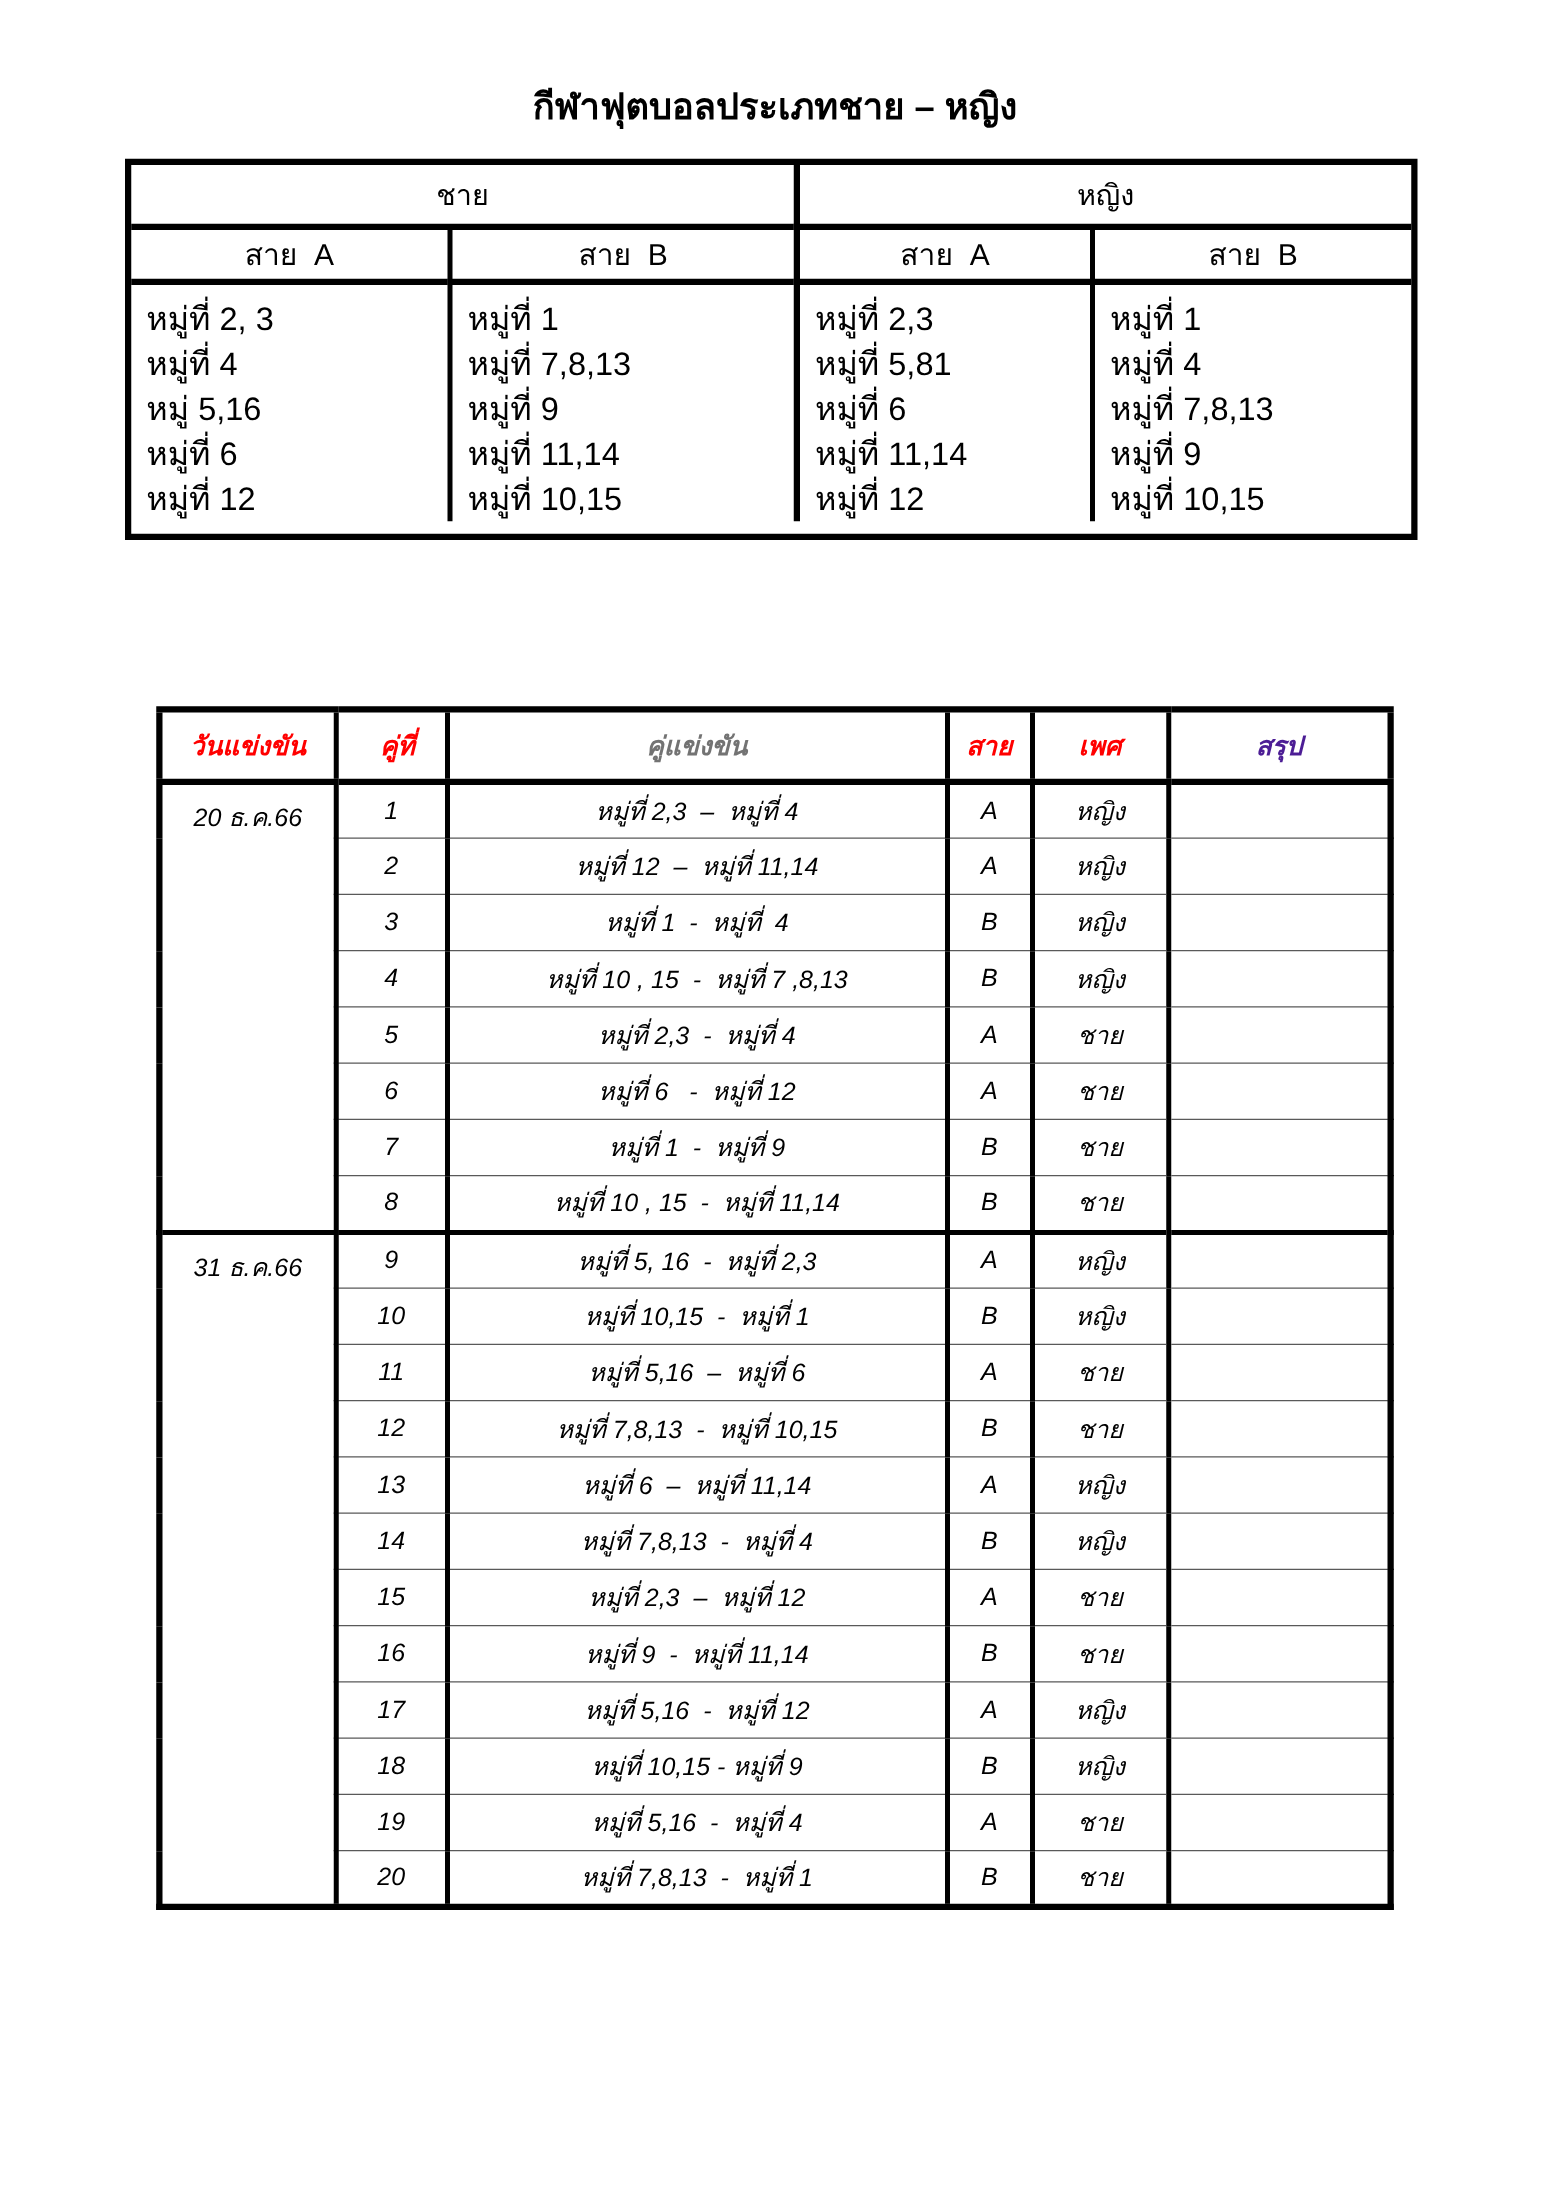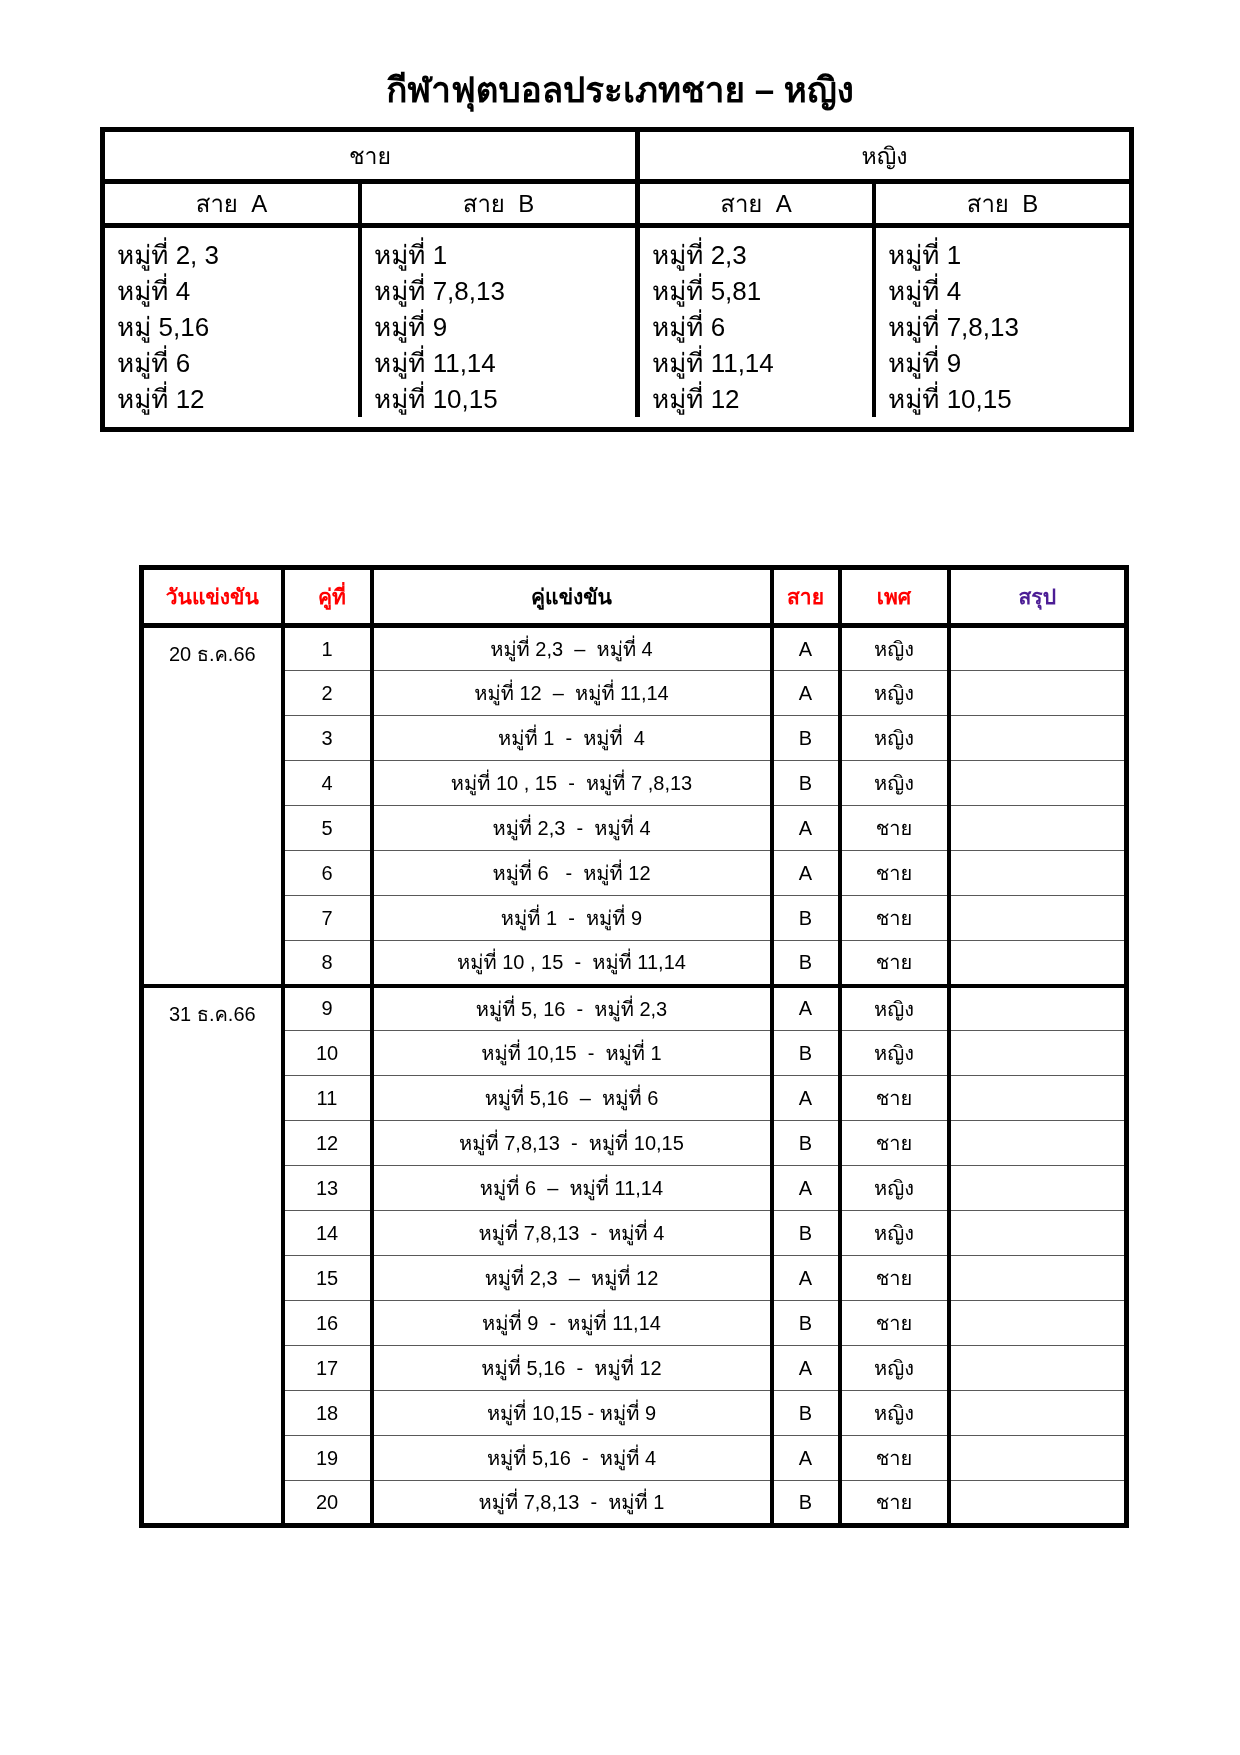--- a/index.html
+++ b/index.html
@@ -10,21 +10,21 @@
     font-family: "Liberation Sans", sans-serif;
     color: #000;
   }
 
   
   .doc-title {
     position: absolute;
     top: 62px; left: 0;
     width: 1240px;
     text-align: center;
-    font-size: 35px;
+    font-size: 29px;
     font-weight: bold;
     white-space: pre;
   }
 
   
   .group-table {
     position: absolute;
     left: 100px; top: 127px;
     width: 1034px; height: 305px;
     border: 5px solid #000;
@@ -61,21 +61,21 @@
     padding: 9px 6px 0 12px;
     font-size: 26px;
   }
   .team-col.bl4 { border-left: 4px solid #000; }
   .team-col.bl5 { border-left: 5px solid #000; }
   .team-line { line-height: 36px; white-space: pre; }
 
   
   .schedule-wrap {
     position: absolute;
-    left: 139px; top: 565px;
+    left: 125px; top: 565px; font-style: italic;
   }
   table.schedule {
     border-collapse: collapse;
     table-layout: fixed;
     width: 985px;
   }
   table.schedule th, table.schedule td {
     box-sizing: border-box;
     overflow: hidden;
     white-space: pre;
@@ -157,21 +157,21 @@
         <col style="width:89px">
         <col style="width:400px">
       <col style="width:68px">
         <col style="width:109px">
         <col style="width:178px">
     </colgroup>
     <thead>
       <tr id="schedule-head-row">
           <th style="color: rgb(255, 0, 0);">วันแข่งขัน</th>
           <th style="color: rgb(255, 0, 0); padding-left: 11px;">คู่ที่</th>
-          <th style="color: #000000;">คู่แข่งขัน</th>
+          <th style="color: #737373;">คู่แข่งขัน</th>
           <th style="color: rgb(255, 0, 0);">สาย</th>
           <th style="color: rgb(255, 0, 0);">เพศ</th>
           <th style="color: #4c1d95;">สรุป</th>
         </tr>
     </thead>
     <tbody id="schedule-body">
         <tr class="group-start">
           <td class="date-cell" rowspan="8">20 ธ.ค.66</td>
           <td>1</td>
           <td>หมู่ที่ 2,3  –  หมู่ที่ 4</td>

